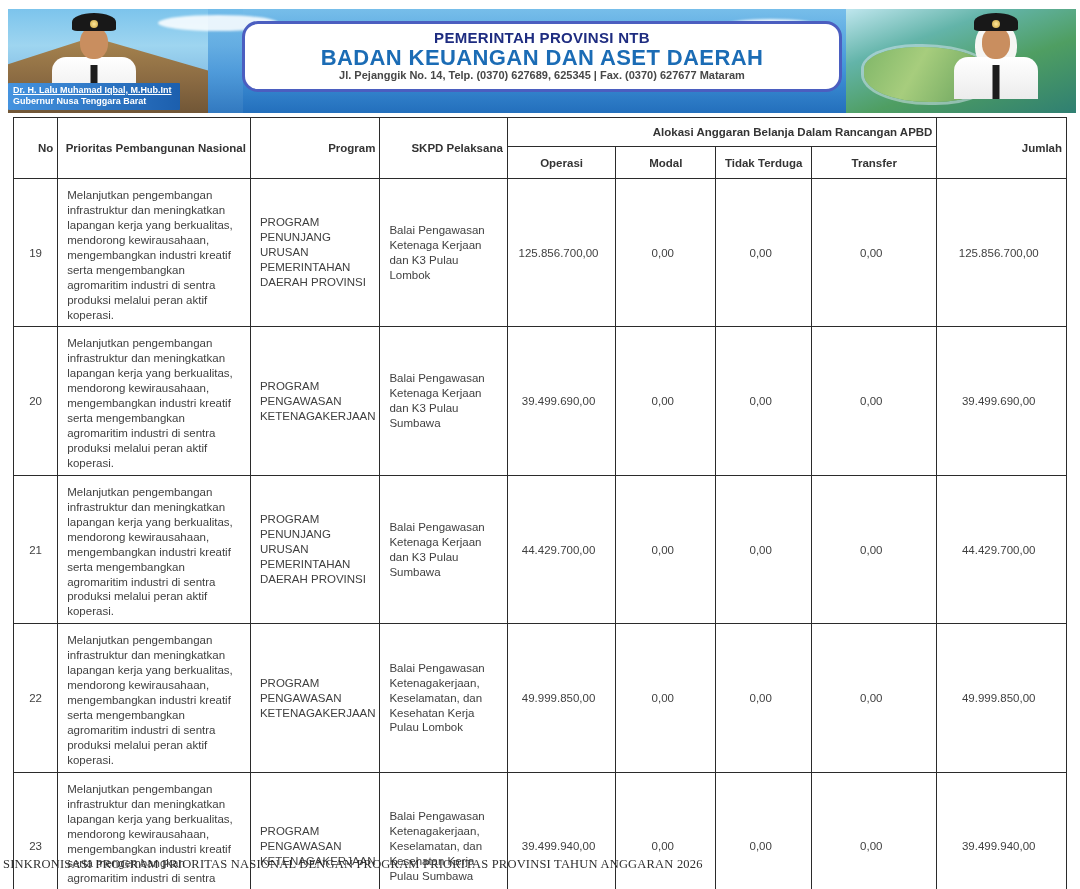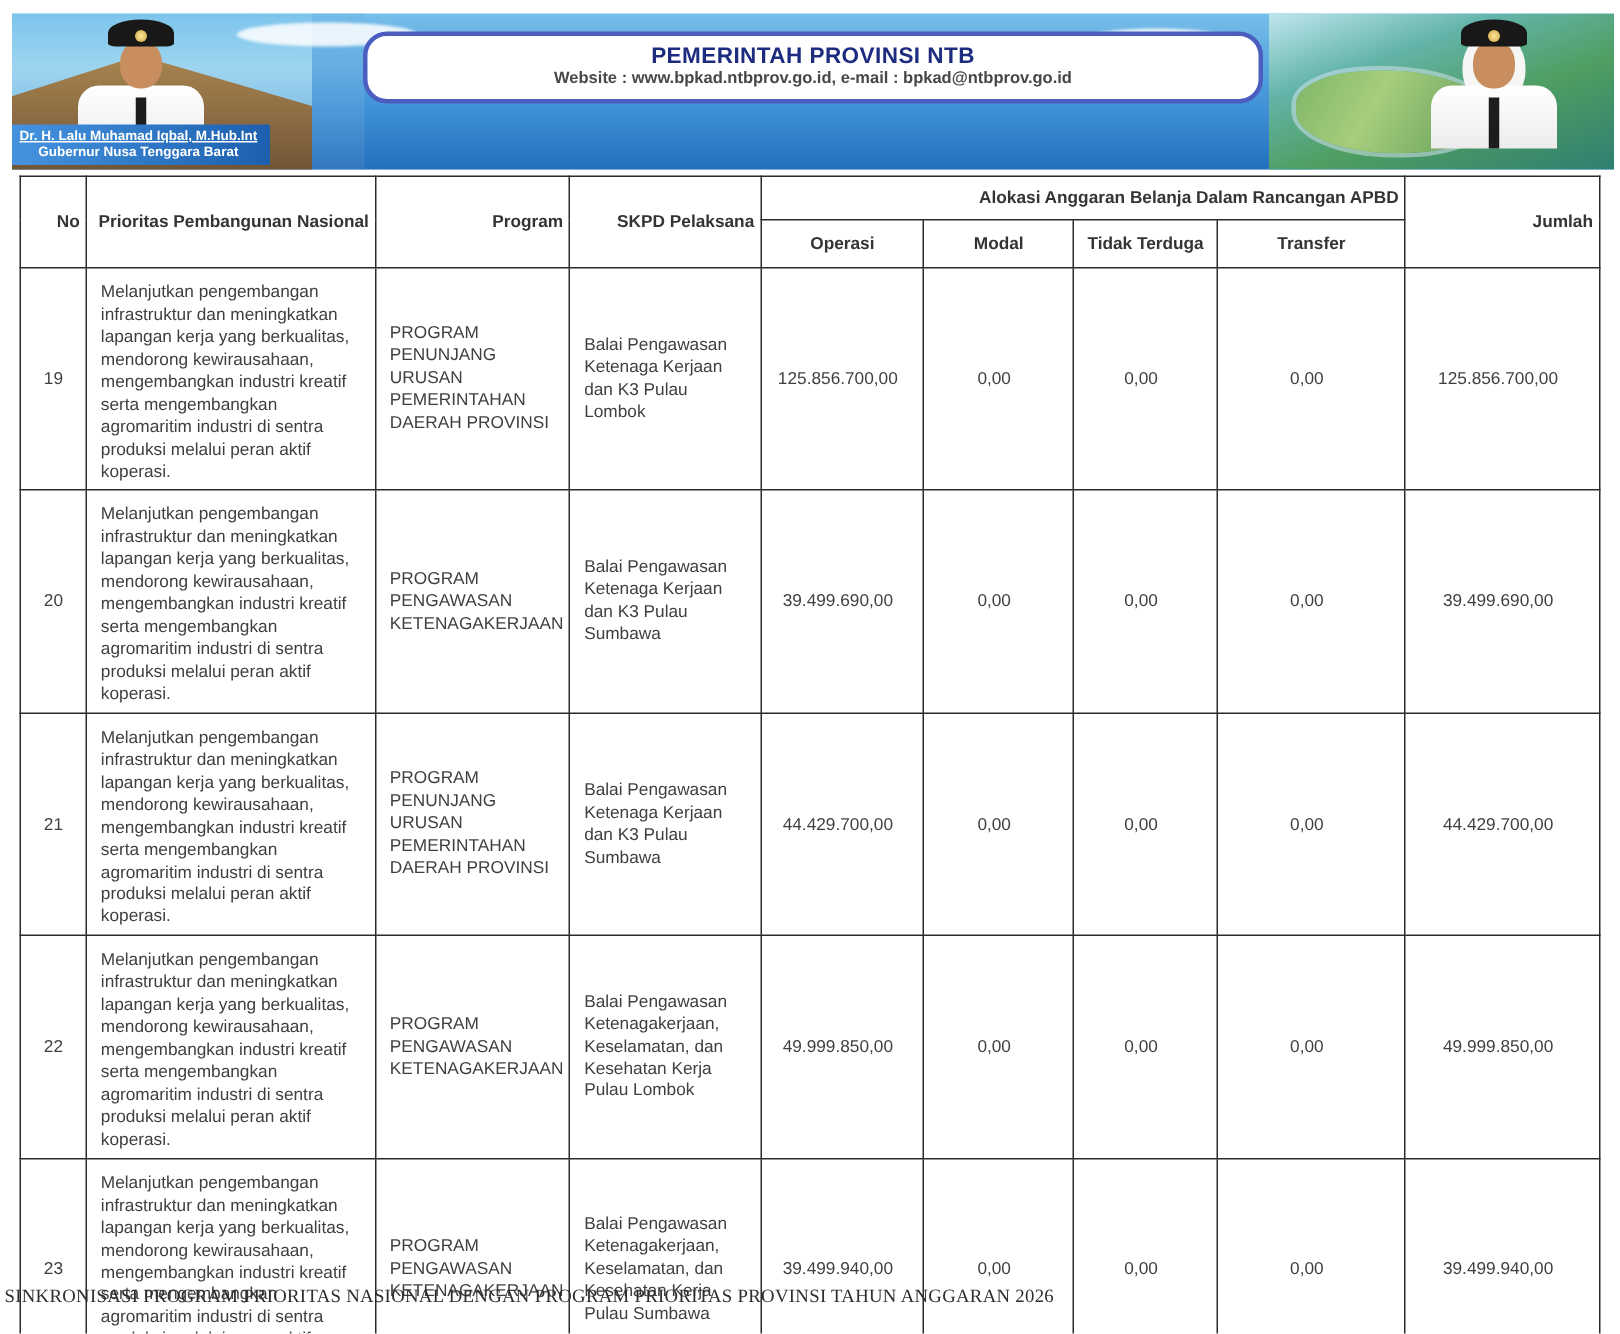--- a/index.html
+++ b/index.html
@@ -101,21 +101,20 @@
   .org-line2 { font-size: 22px; font-weight: bold; color: #1b6cb5; letter-spacing: .4px; line-height: 1.05; }
   .org-line3, .org-line4 { font-size: 11px; font-weight: bold; color: #474747; line-height: 1.25; }
 
   
   .official-label {
     position: absolute; bottom: 3px; z-index: 6;
     background: linear-gradient(90deg, #4593df 0%, #1c5fae 100%);
     color: #ffffff; font-weight: bold; font-size: 9px; line-height: 1.25;
     padding: 2px 8px 3px 5px; border-radius: 1px;
     white-space: nowrap;
-    text-align: center;
   }
   .official-label.left  { left: 0; }
   .official-label.right { right: 0; text-align: left; }
   .official-label .nm { text-decoration: underline; display: block; }
 
   
   .doc-table {
     position: absolute; left: 13px; top: 117px; width: 1054px;
     border-collapse: collapse; table-layout: fixed;
   }
@@ -166,21 +165,22 @@
   <div class="person right">
     <div class="hijab"></div>
     <div class="cap"></div>
     <div class="face"></div>
     <div class="torso"></div>
     <div class="tie"></div>
   </div>
 
   <div class="org-box">
     <div class="org-line1">PEMERINTAH PROVINSI NTB</div>
-    <div class="org-line4">Website : www.bpkad.ntbprov.go.id, e-mail : bpkad@ntbprov.go.id</div>
+    <div class="org-line2">BADAN KEUANGAN DAN ASET DAERAH</div>
+    <div class="org-line3">Jl. Pejanggik No. 14, Telp. (0370) 627689, 625345 | Fax. (0370) 627677 Mataram</div>
   </div>
 
   <div class="official-label left">
     <span class="nm">Dr. H. Lalu Muhamad Iqbal, M.Hub.Int</span>
     <span>Gubernur Nusa Tenggara Barat</span>
   </div>
 </div>
 
 <table class="doc-table">
   <colgroup>

